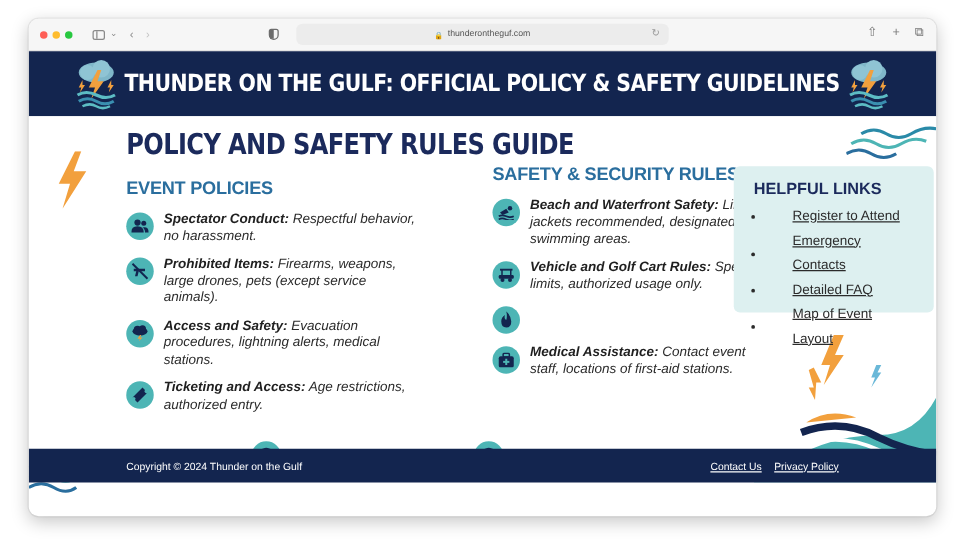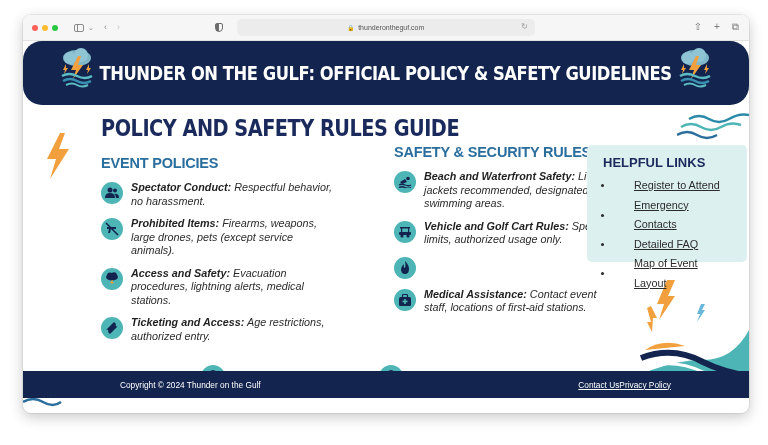--- a/index.html
+++ b/index.html
@@ -31,23 +31,22 @@
     position: absolute; left: 214px; top: 4px; width: 298px; height: 17px;
     background: #ececec; border-radius: 5px; display: flex; align-items: center; justify-content: center;
     font-size: 7px; color: #555;
   }
   .urlbar .lock { font-size: 6px; margin-right: 3px; color: #777; }
   .urlbar .reload { position: absolute; right: 7px; top: 3px; font-size: 8px; color: #999; }
   .chrome-right { position: absolute; right: 10px; top: 6px; display: flex; gap: 12px; color: #7a7a7a; font-size: 10px; line-height: 12px; }
 
   
   .site-header {
-    height: 64px; background: #13254f; display: flex; align-items: center; justify-content: center;
+    height: 52px; background: #13254f; display: flex; align-items: center; justify-content: center;
     position: relative;
-    border-radius: 19px;
   }
   .site-title {
     color: #ffffff; font-family: "DejaVu Sans", sans-serif; font-weight: bold; font-size: 19px;
     letter-spacing: -0.5px; transform: scaleX(0.86); white-space: nowrap;
   }
   .logo { position: absolute; top: 5px; width: 42px; height: 42px; }
   .logo.left { left: 33px; }
   .logo.right { right: 33px; }
 
   
@@ -86,24 +85,24 @@
 
   
   .badges { position: absolute; left: 178px; top: 260px; display: flex; align-items: center; }
   .badge { display: flex; align-items: center; margin-right: 14px; }
   .badge-icon { width: 24px; height: 24px; border-radius: 50%; background: #4db5b5; display: flex; align-items: center; justify-content: center; margin-right: 7px; }
   .badge-label { font-weight: bold; font-size: 11px; color: #2b2b2b; }
 
   
   .footer {
     position: absolute; left: 0; bottom: 0; width: 100%; height: 27px; background: #13254f;
-    display: flex; align-items: center; color: #ffffff; font-size: 8.3px; padding-left: 19px;
+    display: flex; align-items: center; color: #ffffff; font-size: 8.3px;
   }
   .footer .copy { margin-left: 78px; }
-  .footer .links { margin-left: auto; margin-right: 78px; display: flex; }
+  .footer .links { margin-left: auto; margin-right: 78px; display: flex; gap: 10px; }
   .footer .links a { color: #ffffff; text-decoration: underline; }
 </style>
 </head>
 <body>
 
 <div class="window">
 
   <div class="chrome">
     <div class="lights">
       <span class="light red"></span>

